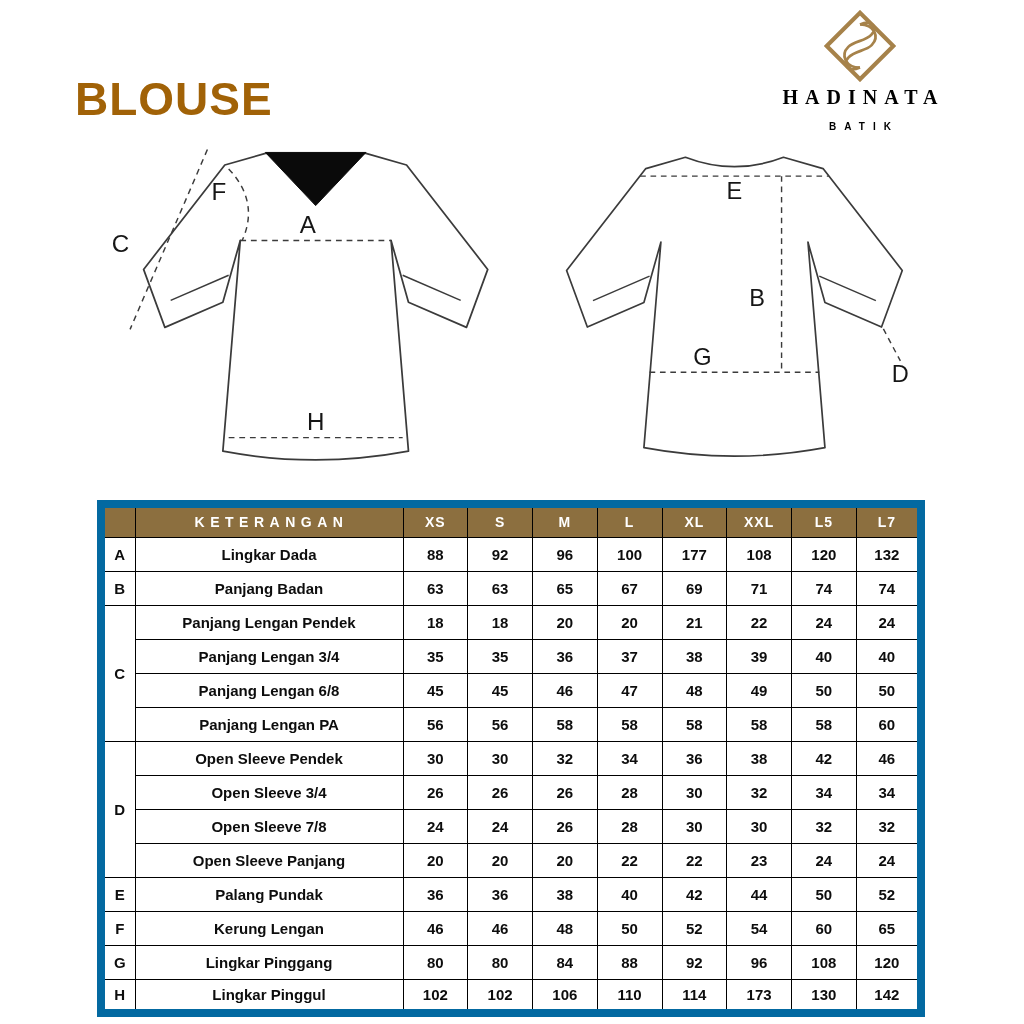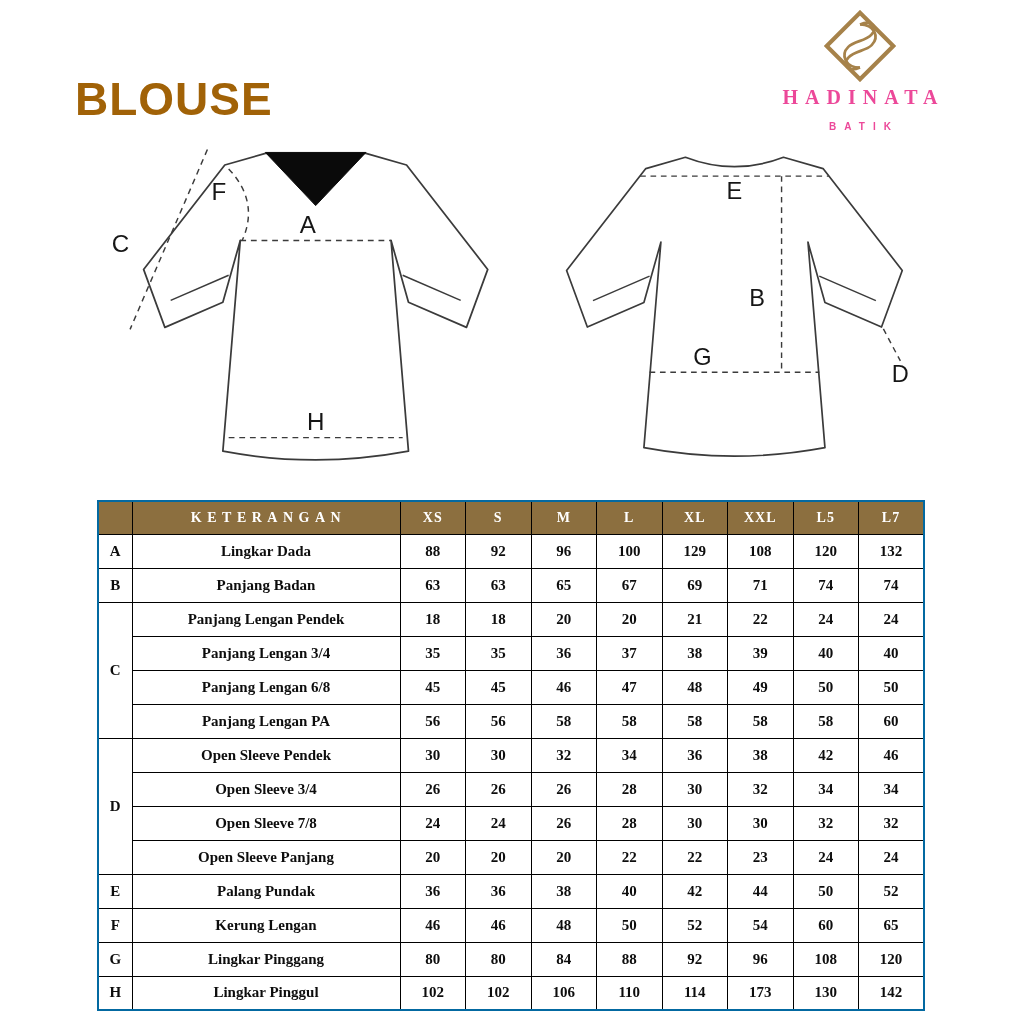--- a/index.html
+++ b/index.html
@@ -10,21 +10,21 @@
     font-family: "Liberation Sans", sans-serif;
   }
   
   .title {
     position: absolute; left: 75px; top: 72px; margin: 0;
     font-size: 46px; font-weight: 800; letter-spacing: 1px;
     color: #a16207;
   }
   .brand {
     position: absolute; top: 10px; right: 56px; width: 216px;
-    text-align: center; color: #ec4899;
+    text-align: center; color: #000000;
   }
   .brand-logo { width: 72px; height: 72px; display: block; margin: 0 auto 4px auto; }
   .brand-name {
     font-family: "Liberation Serif", serif;
     font-size: 20px; font-weight: 600; letter-spacing: 7px; text-indent: 7px;
   }
   .brand-sub {
     font-size: 10px; font-weight: 600; letter-spacing: 8px; text-indent: 8px; margin-top: 12px;
   }
   
@@ -33,22 +33,21 @@
     display: flex; justify-content: space-between;
   }
   .diagram-svg { height: 345px; }
   .front-svg { width: 406px; }
   .back-svg { width: 396px; }
   .diagram-letter { font-family: "Liberation Sans", sans-serif; font-size: 25px; font-weight: 500; fill: #161616; }
   
   .size-table {
     position: absolute; left: 97px; top: 500px; width: 828px;
     border-collapse: collapse; table-layout: fixed;
-    border: 2px solid #0369a1;
-    font-family: Liberation Serif, serif;
+    border: 8px solid #0369a1;
   }
   .size-table th, .size-table td {
     border: 1.5px solid #000; text-align: center; vertical-align: middle; padding: 0;
     color: #0d0d0d;
   }
   .size-table thead th { height: 33px; background: #8c6f3f; color: #ffffff; font-size: 14px; font-weight: 700; letter-spacing: 1px; }
   .size-table thead th.keterangan-head { letter-spacing: 5.5px; text-indent: 5px; }
   .size-table tbody td { height: 34px; font-size: 15px; font-weight: 700; background: #ffffff; }
   .size-table .letter-cell { font-size: 15px; font-weight: 700; }
 </style>
@@ -146,21 +145,21 @@
       </tr>
     </thead>
     <tbody>
         <tr>
           <td class="letter-cell" rowspan="1">A</td>
           <td class="label-cell">Lingkar Dada</td>
           <td class="value-cell">88</td>
           <td class="value-cell">92</td>
           <td class="value-cell">96</td>
           <td class="value-cell">100</td>
-          <td class="value-cell">129</td>
+          <td class="value-cell">177</td>
           <td class="value-cell">108</td>
           <td class="value-cell">120</td>
           <td class="value-cell">132</td>
         </tr>
         <tr>
           <td class="letter-cell" rowspan="1">B</td>
           <td class="label-cell">Panjang Badan</td>
           <td class="value-cell">63</td>
           <td class="value-cell">63</td>
           <td class="value-cell">65</td>

